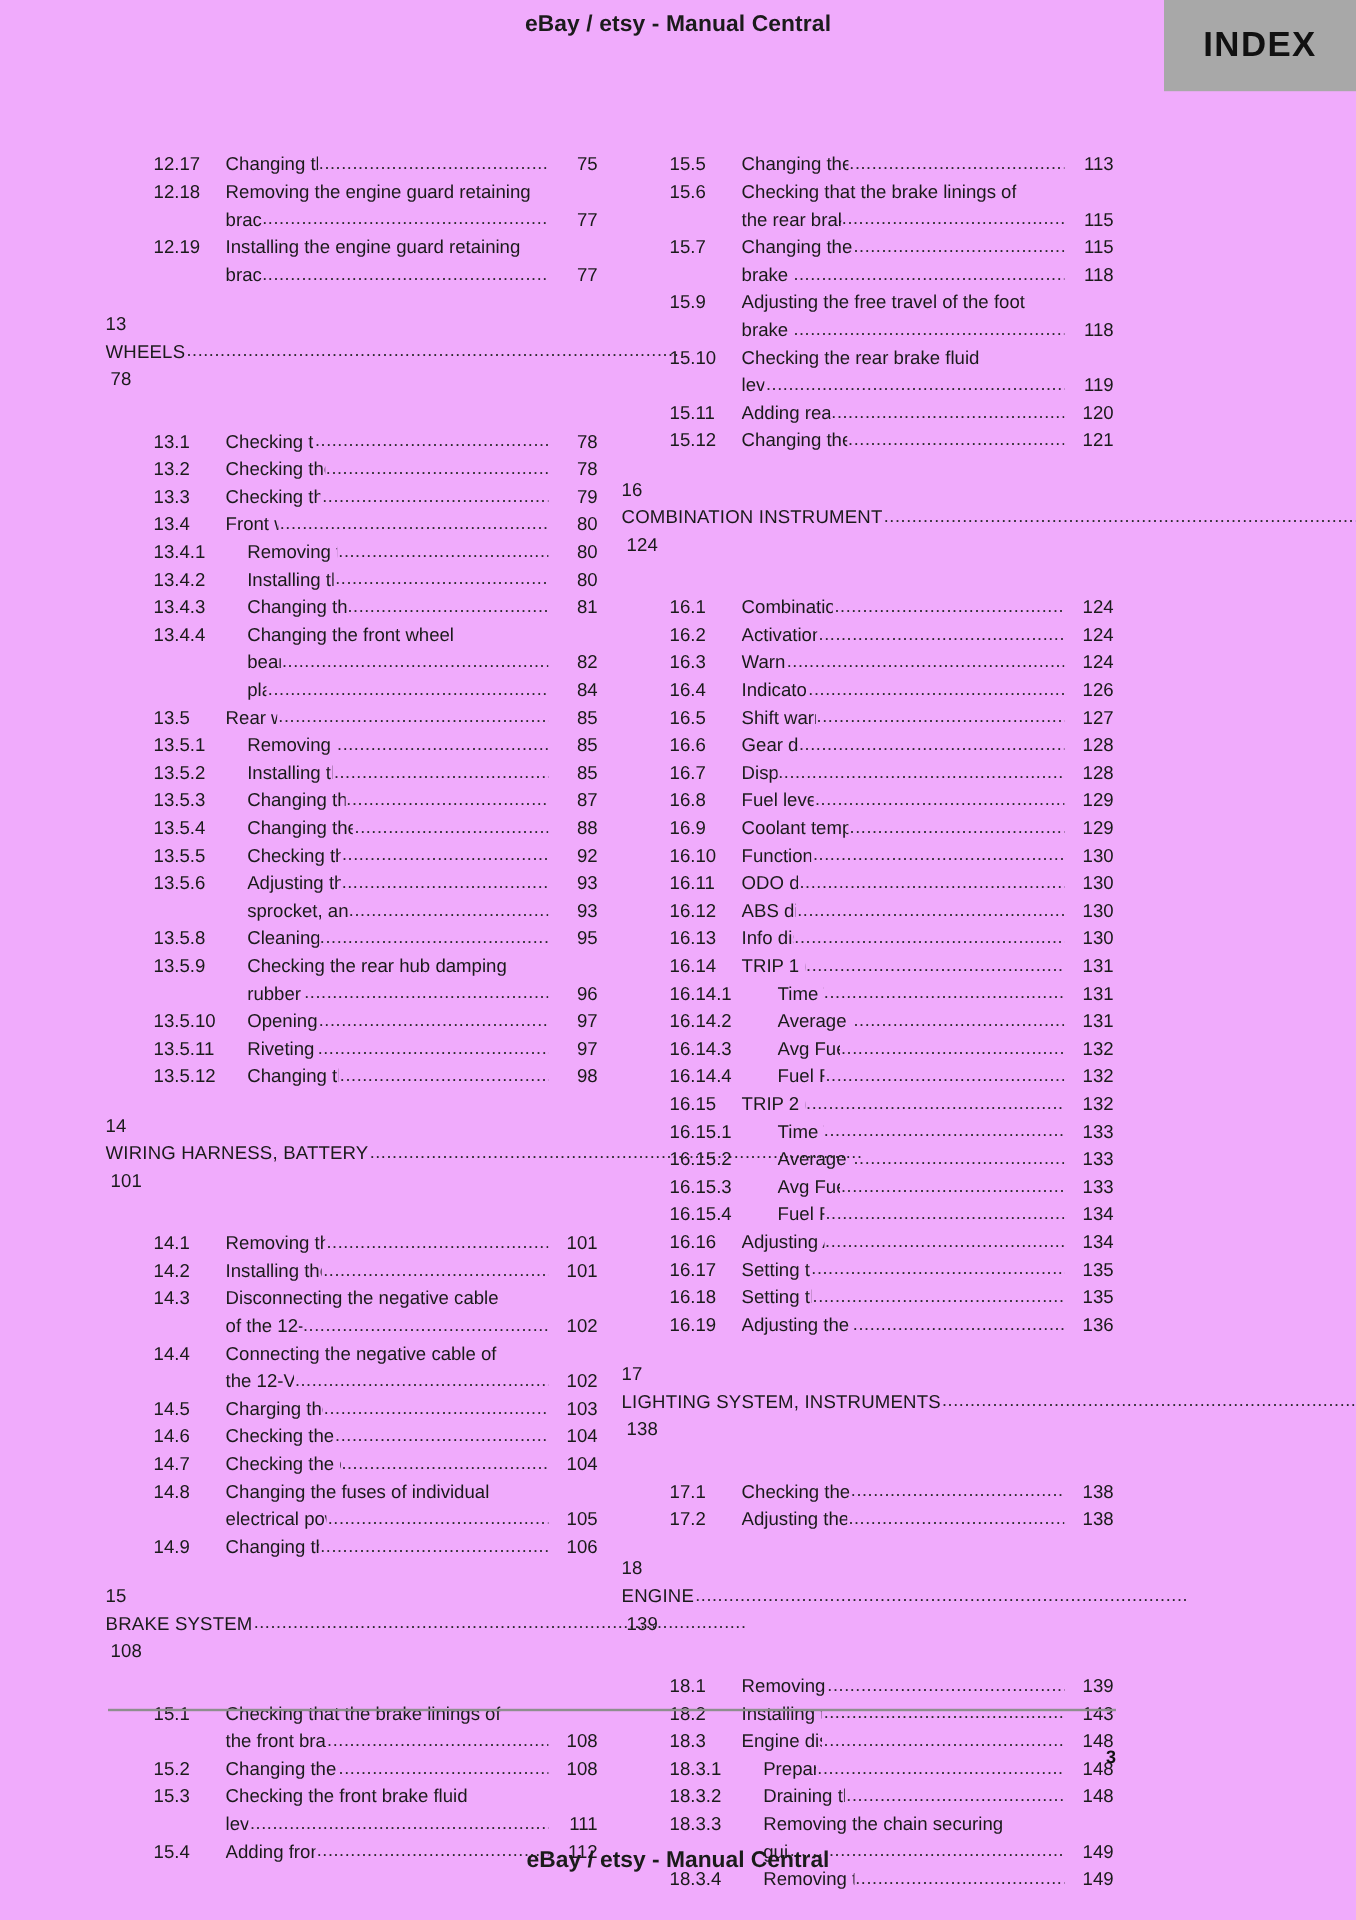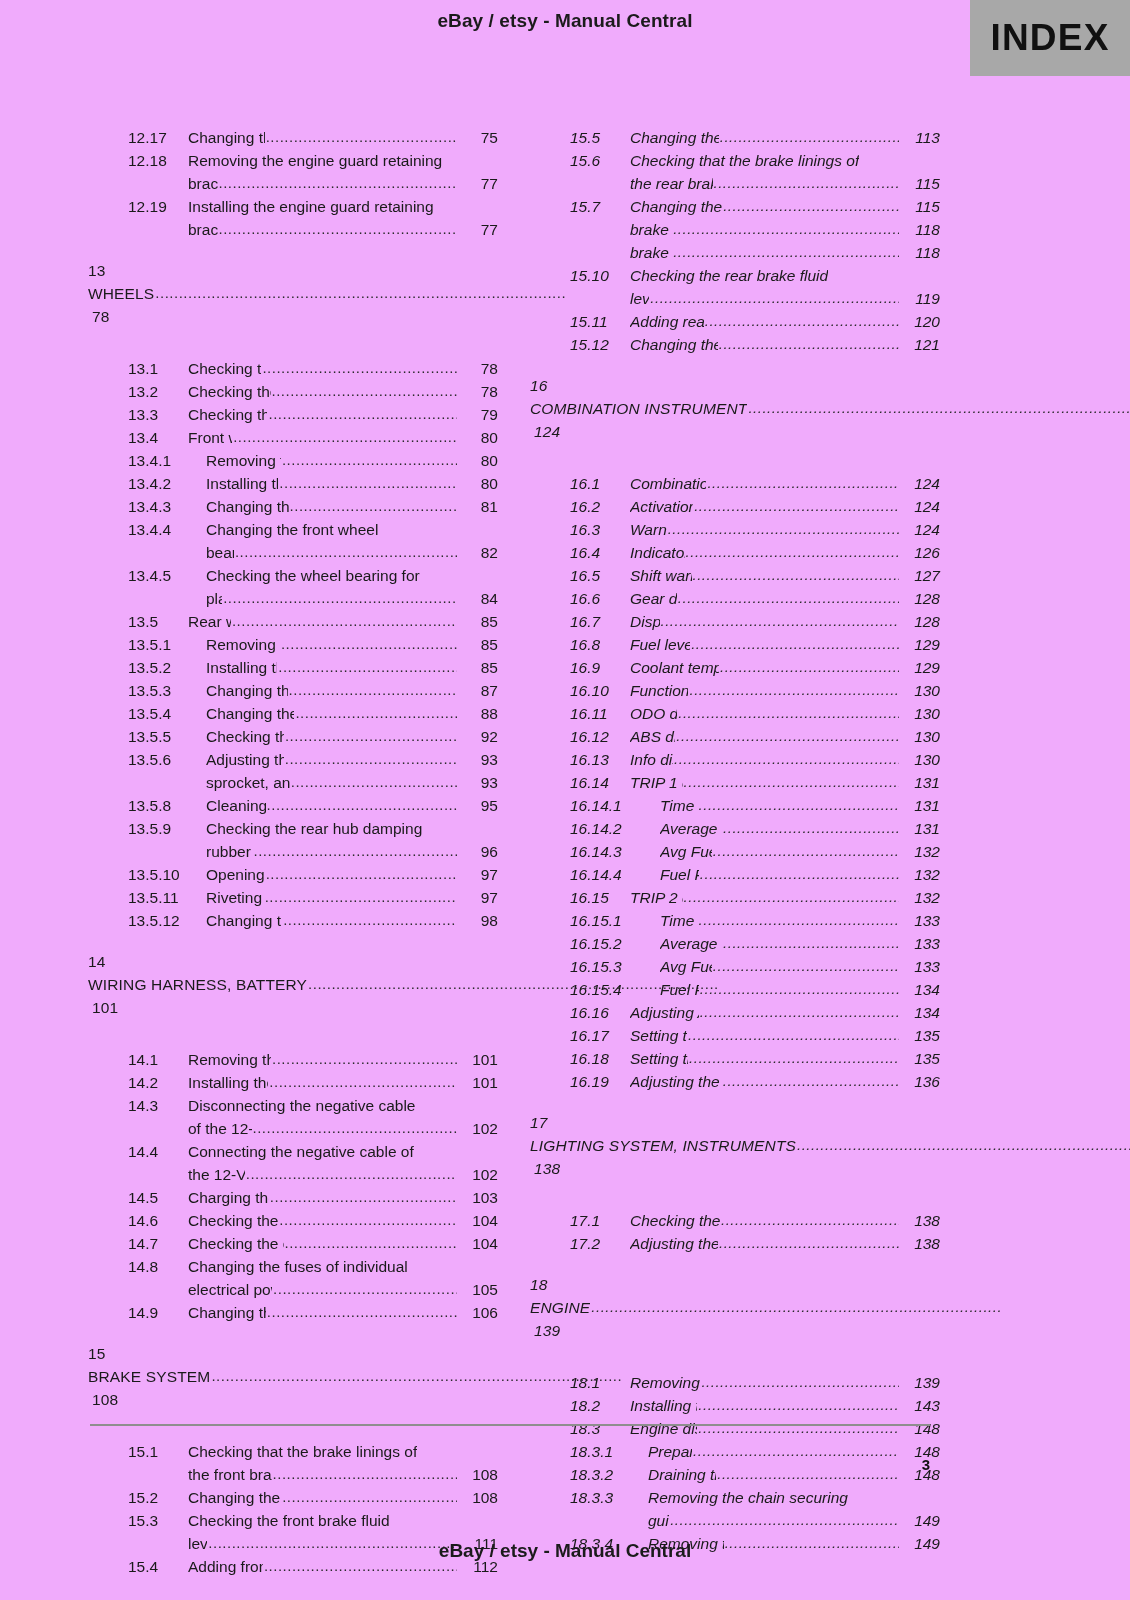--- a/index.html
+++ b/index.html
@@ -36,40 +36,40 @@
     top: 0;
     left: 970px;
     width: 160px;
     height: 76px;
     background: #a8a8a8;
     display: flex;
     align-items: center;
     justify-content: center;
   }
   .index-tab .label {
-    font-size: 37px;
+    font-size: 29px;
     font-weight: 700;
     letter-spacing: 1.2px;
     color: #111111;
   }
 
   
   .columns {
     position: absolute;
     top: 126px;
     left: 0;
     width: 1130px;
   }
   .col {
     position: absolute;
     top: 0;
     width: 410px;
   }
   .col-left  { left: 88px; }
-  .col-right { left: 530px; font-style: italic; }
+  .col-right { left: 518px; }
 
   
   .entry {
     position: relative;
     display: block;
     width: 100%;
   }
   .row {
     display: flex;
     align-items: baseline;
@@ -318,27 +318,20 @@
           <div class="row cont">
             <span class="num">13.4.4</span>
             <span class="txt-wrap">
               <span class="txt">bearing</span>
               <span class="leader"></span>
             </span>
             <span class="pg">82</span>
           </div>
         </div>
         <div class="entry lvl3">
-          <div class="row nolead">
-            <span class="num">13.4.5</span>
-            <span class="txt-wrap">
-              <span class="txt">Checking the wheel bearing for</span>
-            </span>
-            <span class="pg">84</span>
-          </div>
           <div class="row cont">
             <span class="num">13.4.5</span>
             <span class="txt-wrap">
               <span class="txt">play</span>
               <span class="leader"></span>
             </span>
             <span class="pg">84</span>
           </div>
         </div>
         <div class="entry lvl2">
@@ -706,20 +699,27 @@
           <div class="row cont">
             <span class="num">15.8</span>
             <span class="txt-wrap">
               <span class="txt">brake lever</span>
               <span class="leader"></span>
             </span>
             <span class="pg">118</span>
           </div>
         </div>
         <div class="entry lvl2">
+          <div class="row nolead">
+            <span class="num">15.9</span>
+            <span class="txt-wrap">
+              <span class="txt">Adjusting the free travel of the foot</span>
+            </span>
+            <span class="pg">118</span>
+          </div>
           <div class="row cont">
             <span class="num">15.9</span>
             <span class="txt-wrap">
               <span class="txt">brake lever</span>
               <span class="leader"></span>
             </span>
             <span class="pg">118</span>
           </div>
         </div>
         <div class="entry lvl2">

